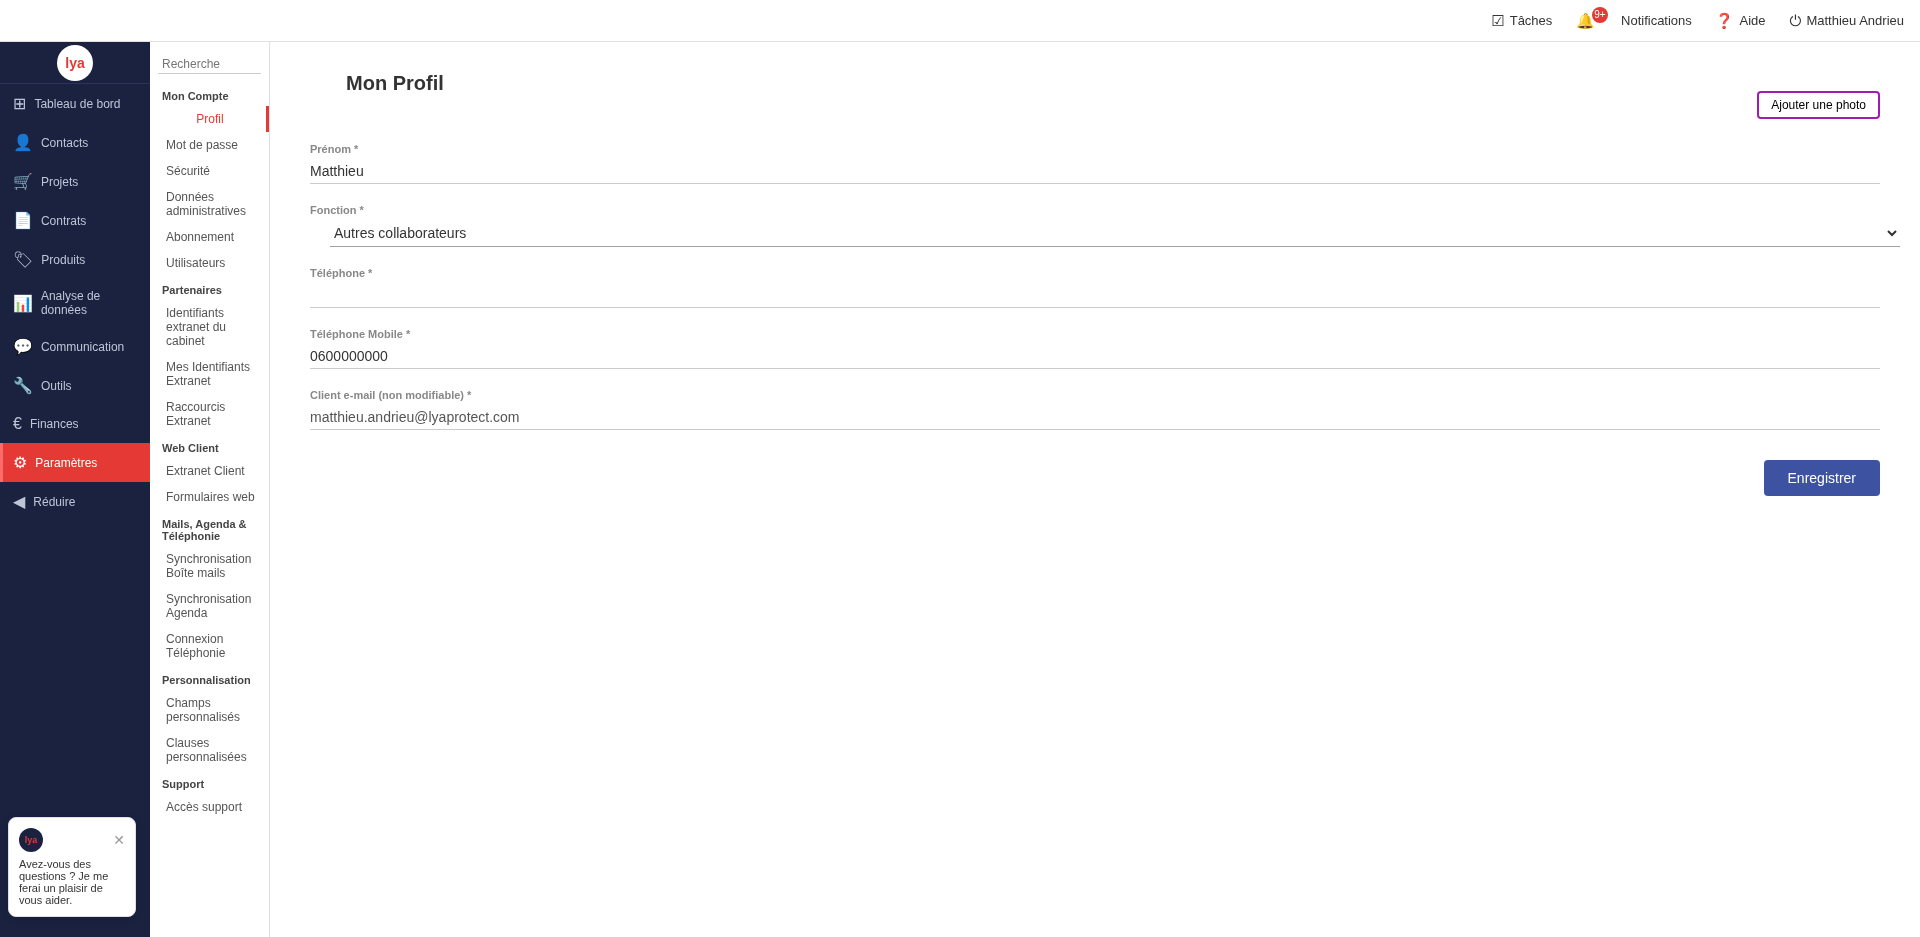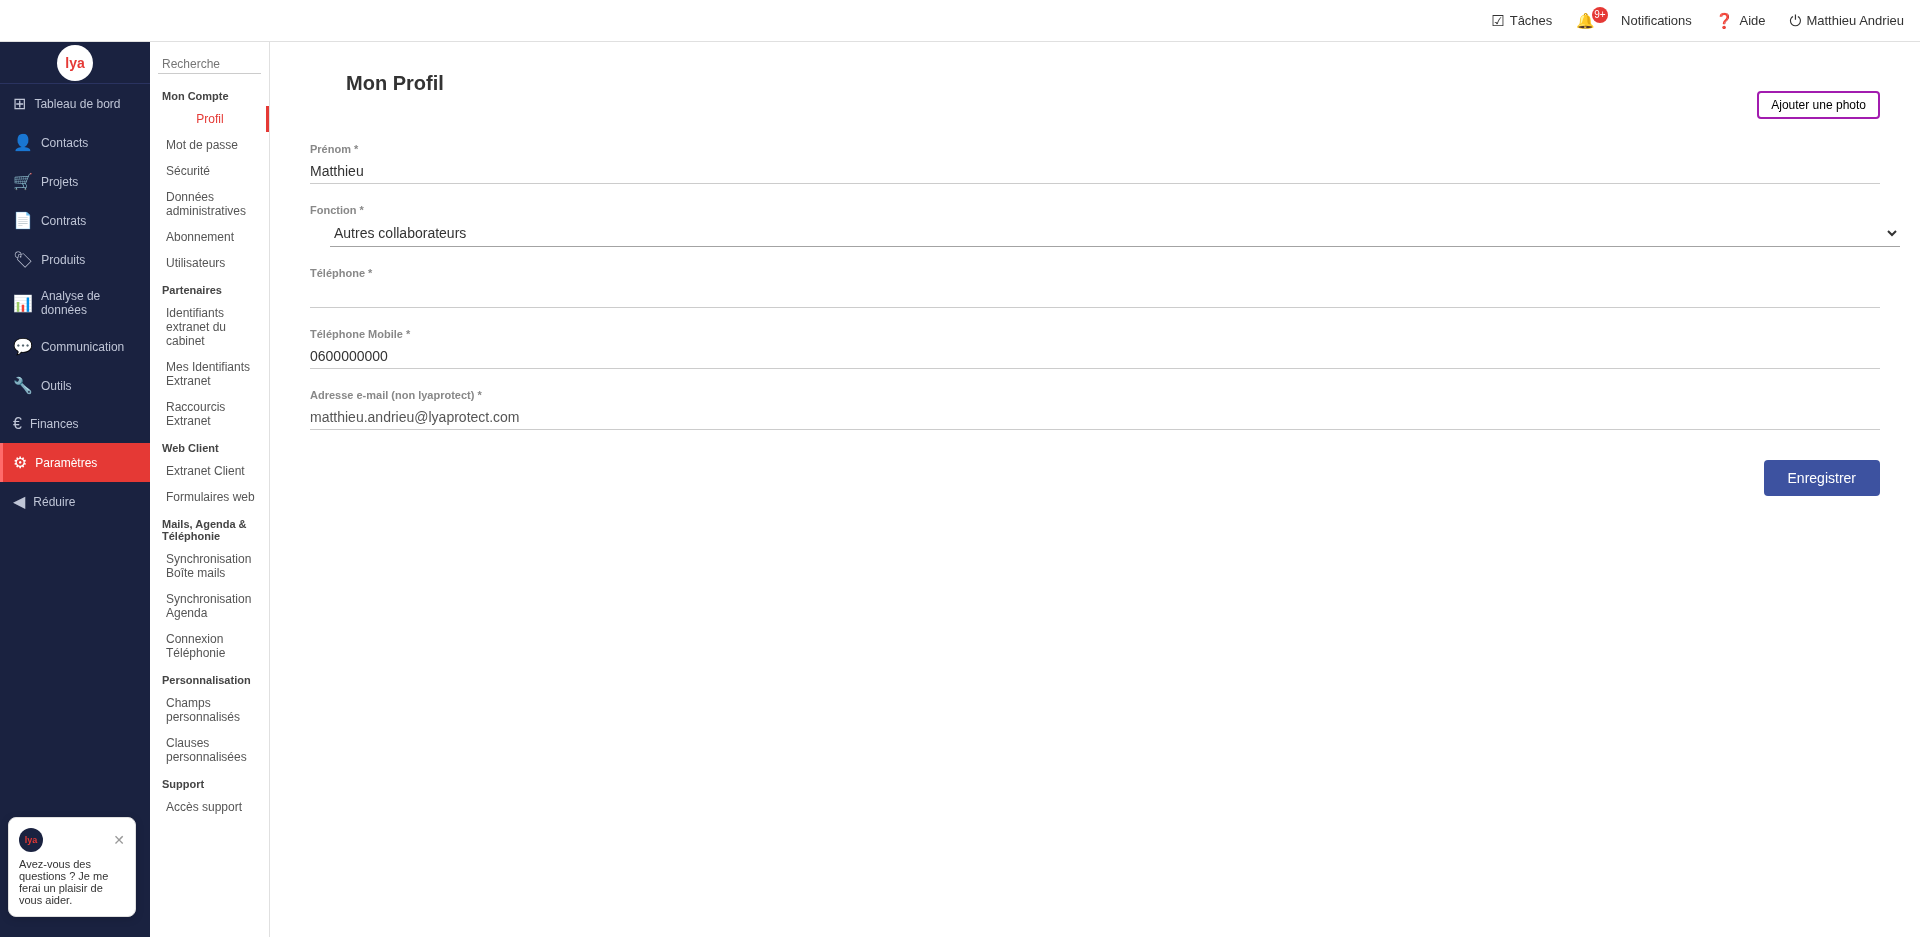--- a/index.html
+++ b/index.html
@@ -333,21 +333,21 @@
       <label class="form-label">Téléphone *</label>
       <input type="text" class="form-input" style="">
     </div>
 
     <div class="form-field">
       <label class="form-label">Téléphone Mobile *</label>
       <input type="text" class="form-input" value="0600000000" style="">
     </div>
 
     <div class="form-field">
-      <label class="form-label">Adresse e-mail (non lyaprotect) *</label>
+      <label class="form-label">Client e-mail (non modifiable) *</label>
       <input type="email" class="form-input" readonly="" style="color: rgb(85, 85, 85);" value="matthieu.andrieu@lyaprotect.com">
     </div>
 
     <div style="text-align:right; margin-top: 16px;">
       <button class="save-btn">Enregistrer</button>
     </div>
   </div>
 </div>
 
 <div class="chat-bubble">

